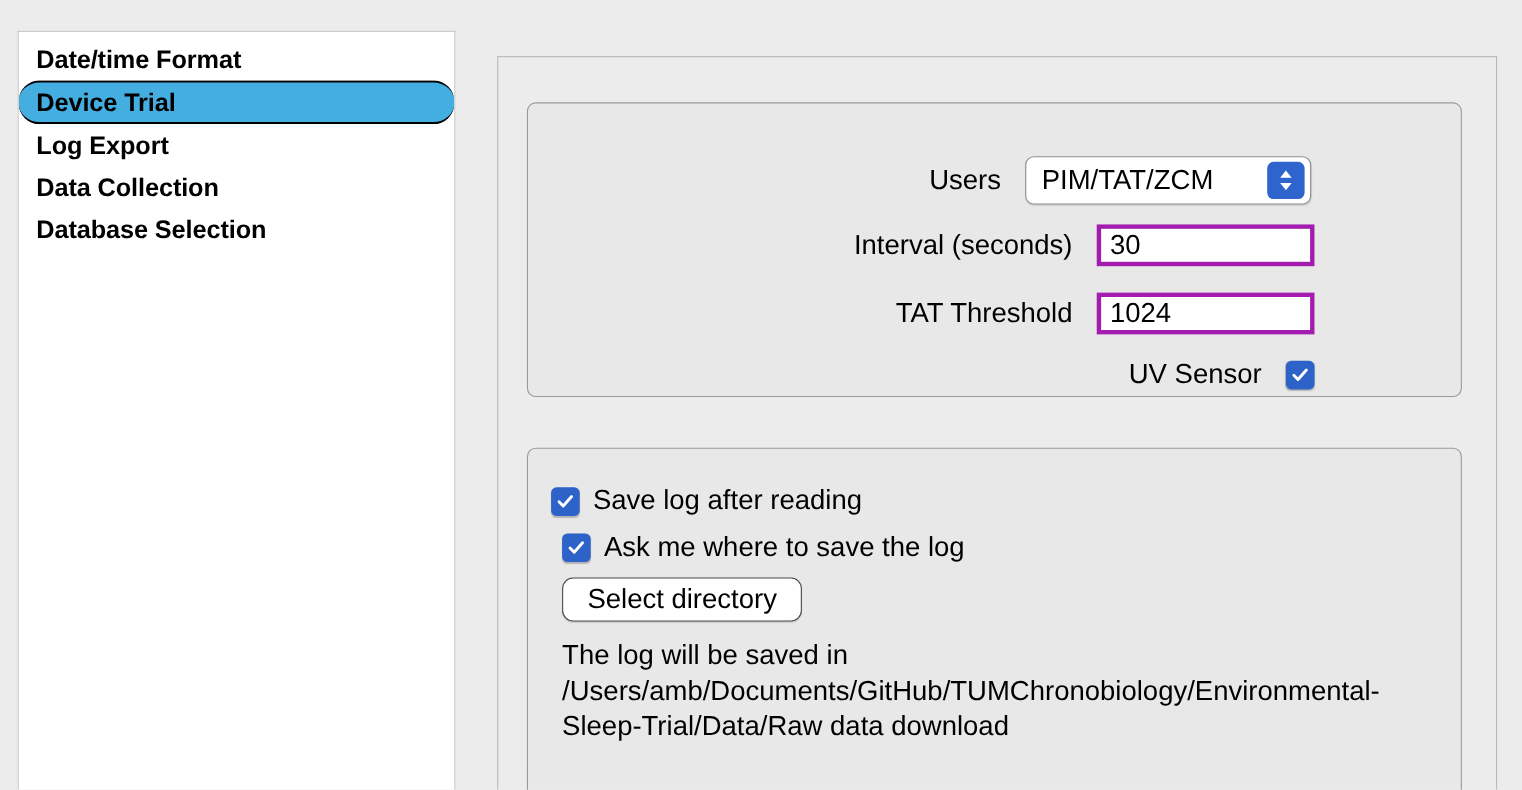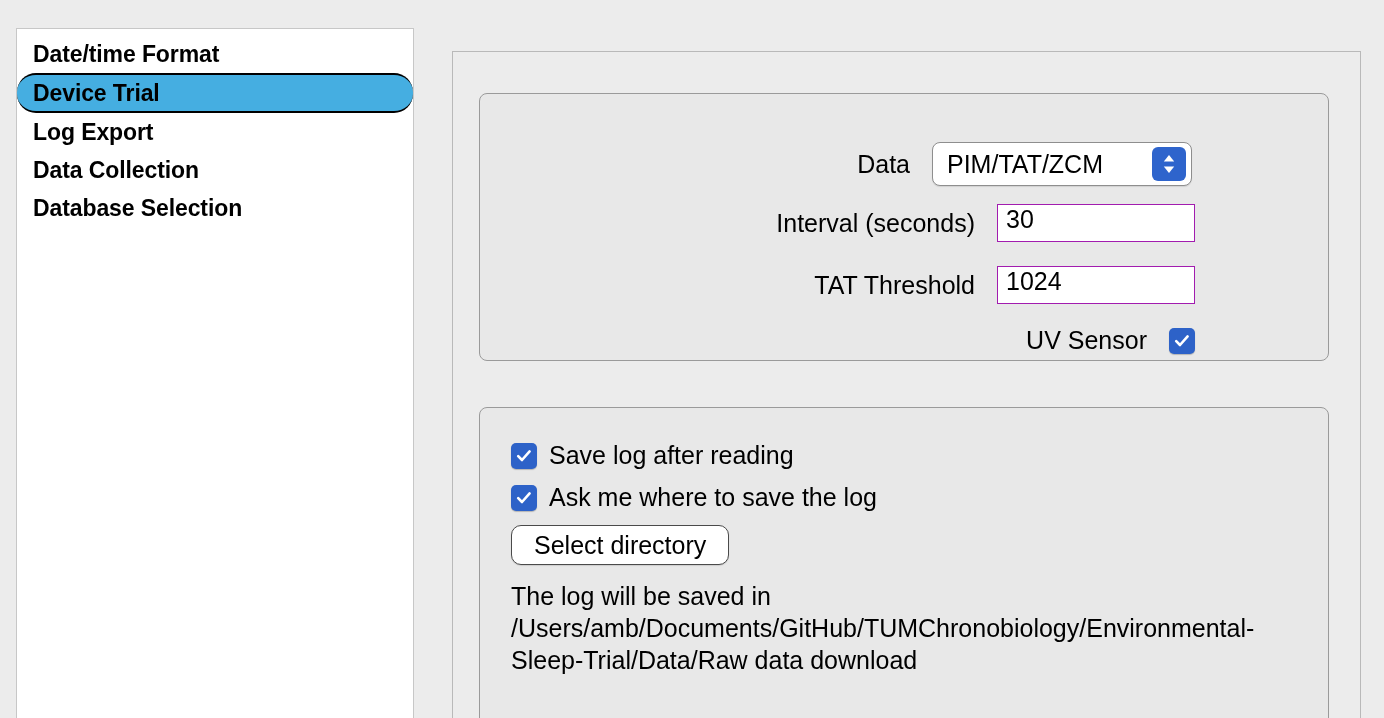--- a/index.html
+++ b/index.html
@@ -128,23 +128,23 @@
     display: flex;
     align-items: center;
     justify-content: center;
   }
 
   
   .textfield {
     width: 198px;
     height: 38px;
     background: #ffffff;
-    border: 1px solid #a21caf;
-    display: flex;
-    align-items: flex-start;
+    border: 4px solid #a21caf;
+    display: flex;
+    align-items: center;
   }
   .textfield span {
     font-size: 25px;
     color: #000;
     padding-left: 8px;
   }
 
   
   .cbox {
     width: 26px;
@@ -223,21 +223,21 @@
     </div>
   </div>
 
   <div class="content-panel">
 
     <div class="group-label" id="label-device">Device Configurations</div>
 
     <div class="group" id="group-device">
 
       <div class="row" style="left:0px; top:48px; width:712px; justify-content:flex-end;">
-        <div class="field-label">Data</div>
+        <div class="field-label">Users</div>
         <div class="popup">
           <div class="popup-value">PIM/TAT/ZCM</div>
           <div class="popup-arrows">
             <svg width="20" height="24" viewBox="0 0 20 24" aria-hidden="true">
               <path d="M10 3 L15.2 9.6 L4.8 9.6 Z" fill="#ffffff"></path>
               <path d="M10 21 L4.8 14.4 L15.2 14.4 Z" fill="#ffffff"></path>
             </svg>
           </div>
         </div>
       </div>
@@ -264,21 +264,21 @@
           </svg>
         </div>
       </div>
 
     </div>
 
     <div class="group-label" id="label-trial">Trial options</div>
 
     <div class="group" id="group-trial">
 
-      <div class="checkrow" style="left:31px; top:33px;">
+      <div class="checkrow" style="left:21px; top:33px;">
         <span class="cbox">
           <svg width="18" height="18" viewBox="0 0 18 18" aria-hidden="true">
             <path d="M3.2 9.2 L7 13 L14.6 4.4" stroke="#ffffff" stroke-width="2.6" fill="none" stroke-linecap="round" stroke-linejoin="round"></path>
           </svg>
         </span>
         <span class="ctext">Save log after reading</span>
       </div>
 
       <div class="checkrow" style="left:31px; top:75px;align-items:center;">
         <span class="cbox">

